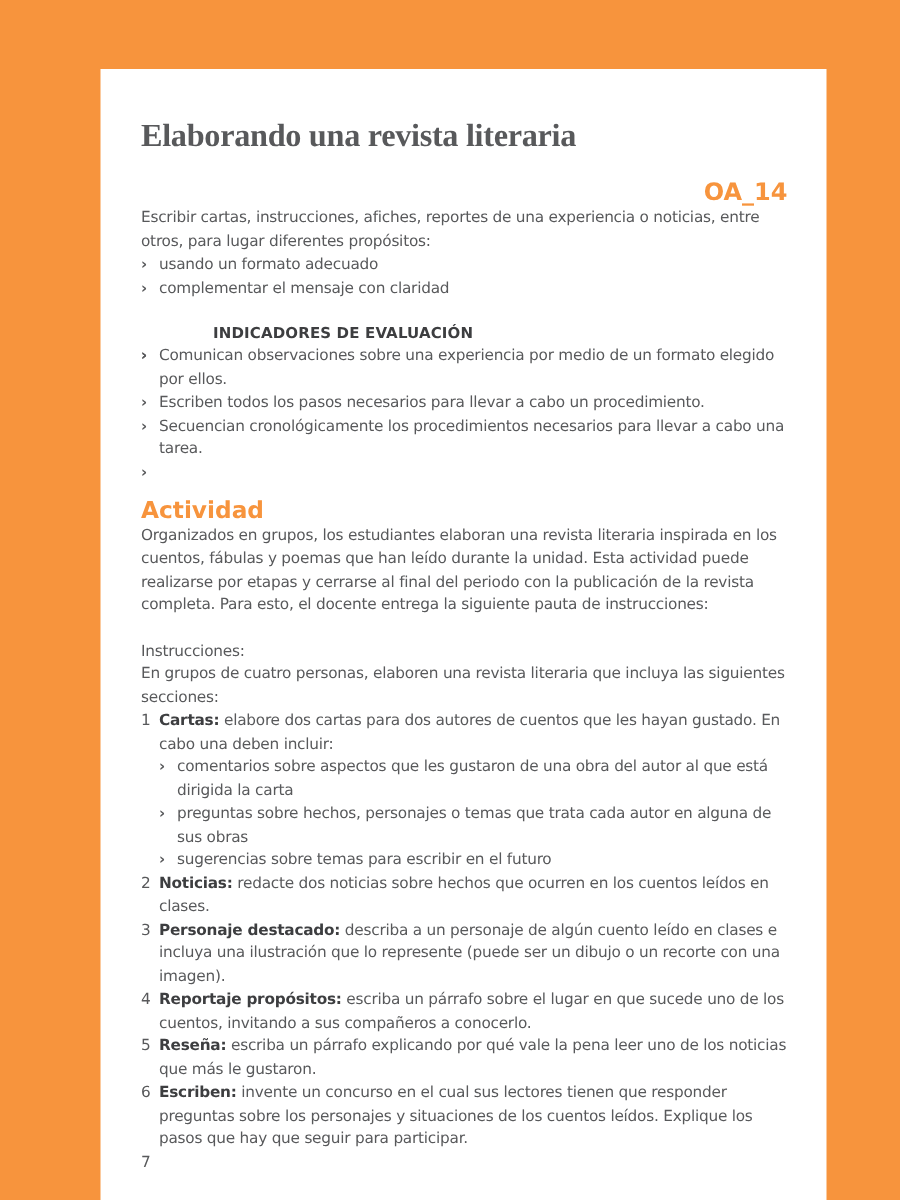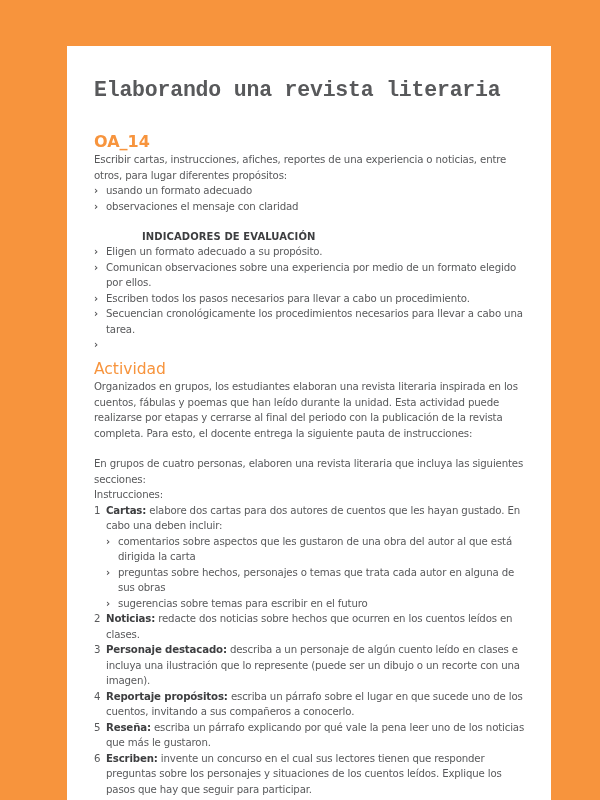--- a/index.html
+++ b/index.html
@@ -19,35 +19,36 @@
       position: absolute;
       left: 67px;
       top: 46px;
       width: 484px;
       height: 760px;
       background: #ffffff;
       box-sizing: border-box;
       padding: 30px 26px 0 27px;
     }
     .title {
-      font-family: Liberation Mono, monospace;
+      font-family: Liberation Serif, serif;
       font-weight: bold;
       font-size: 21.5px;
       color: #58595b;
       margin: 0;
       letter-spacing: -0.2px;
       line-height: 28px;
     }
     .oa-code {
       font-family: "DejaVu Sans", sans-serif;
       font-weight: bold;
       font-size: 16px;
       color: #f7943d;
-      margin: 28px 0 0 0;
+      margin: 14px 0 0 0;
       line-height: 20px;
+      text-align: right;
     }
     .p {
       font-size: 10.2px;
       line-height: 15.5px;
       margin: 0;
       color: #58595b;
       letter-spacing: -0.15px;
     }
     ul.bullets {
       list-style: none;
@@ -73,21 +74,21 @@
     .subhead {
       font-weight: bold;
       font-size: 10px;
       color: #3d3e40;
       letter-spacing: 0.1px;
       margin: 0;
       line-height: 15px;
       padding-left: 48px;
     }
     .section-title {
-      font-weight: normal;
+      font-weight: bold;
       font-size: 15.5px;
       color: #f7943d;
       margin: 0;
       line-height: 20px;
     }
     ol.items {
       list-style: none;
       margin: 0;
       padding: 0;
     }
@@ -119,43 +120,43 @@
 <body>
 
 <div class="card">
 
   <h1 class="title">Elaborando una revista literaria</h1>
 
   <h2 class="oa-code">OA_14</h2>
   <p class="p">Escribir cartas, instrucciones, afiches, reportes de una experiencia o noticias, entre otros, para lugar diferentes propósitos:</p>
   <ul class="bullets">
     <li><span class="bullet">›</span><span>usando un formato adecuado</span></li>
-    <li><span class="bullet">›</span><span>observaciones el mensaje con claridad</span></li>
+    <li><span class="bullet">›</span><span>complementar el mensaje con claridad</span></li>
   </ul>
 
   <div class="gap-m"></div>
 
   <h3 class="subhead">INDICADORES DE EVALUACIÓN</h3>
   <ul class="bullets">
-    <li><span class="bullet">›</span><span>Eligen un formato adecuado a su propósito.</span></li>
+    <li><span class="bullet">›</span></li>
     <li><span class="bullet">›</span><span>Comunican observaciones sobre una experiencia por medio de un formato elegido por ellos.</span></li>
     <li><span class="bullet">›</span><span>Escriben todos los pasos necesarios para llevar a cabo un procedimiento.</span></li>
     <li><span class="bullet">›</span><span>Secuencian cronológicamente los procedimientos necesarios para llevar a cabo una tarea.</span></li>
     <li><span class="bullet">›</span></li>
   </ul>
 
   <div class="gap-l"></div>
 
   <h2 class="section-title">Actividad</h2>
   <p class="p">Organizados en grupos, los estudiantes elaboran una revista literaria inspirada en los cuentos, fábulas y poemas que han leído durante la unidad. Esta actividad puede realizarse por etapas y cerrarse al final del periodo con la publicación de la revista completa. Para esto, el docente entrega la siguiente pauta de instrucciones:</p>
 
   <div class="gap-m"></div>
 
+  <p class="p">Instrucciones:</p>
   <p class="p">En grupos de cuatro personas, elaboren una revista literaria que incluya las siguientes secciones:</p>
-  <p class="p">Instrucciones:</p>
 
   <ol class="items">
     <li>
       <span class="num">1</span>
       <span class="term">Cartas:</span><span> elabore dos cartas para dos autores de cuentos que les hayan gustado. En cabo una deben incluir:</span>
       <ul class="bullets">
         <li><span class="bullet">›</span><span>comentarios sobre aspectos que les gustaron de una obra del autor al que está dirigida la carta</span></li>
         <li><span class="bullet">›</span><span>preguntas sobre hechos, personajes o temas que trata cada autor en alguna de sus obras</span></li>
         <li><span class="bullet">›</span><span>sugerencias sobre temas para escribir en el futuro</span></li>
       </ul>

